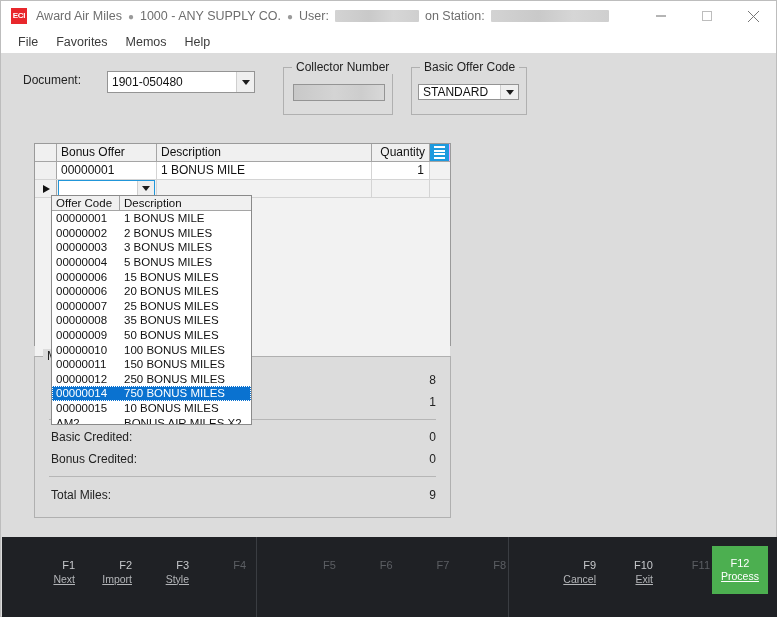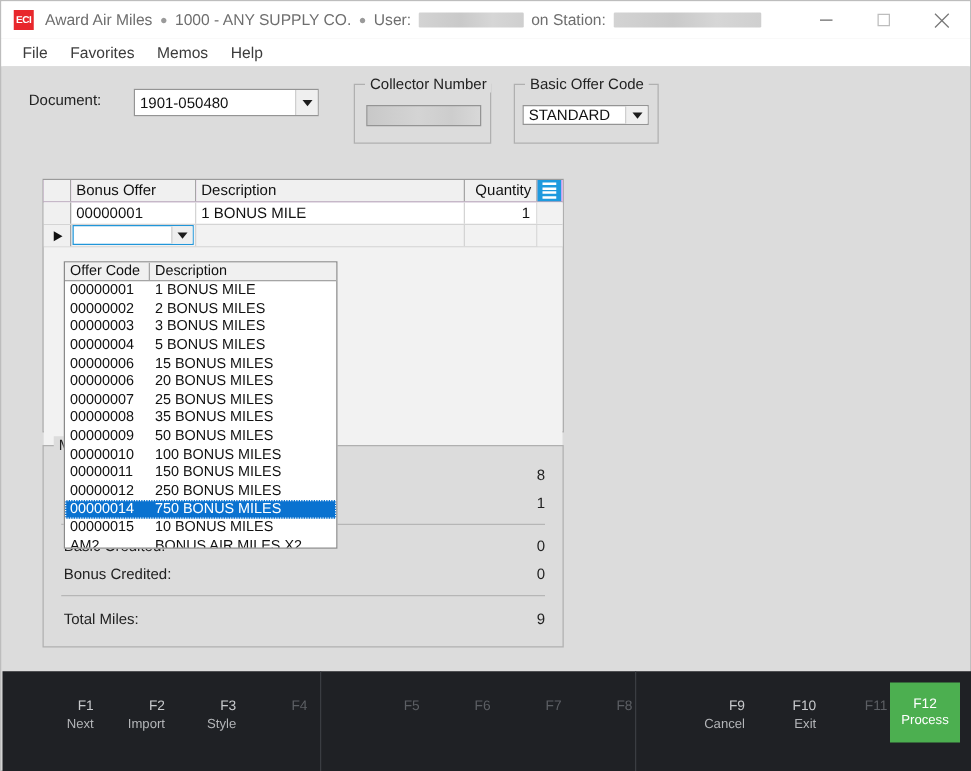--- a/index.html
+++ b/index.html
@@ -147,21 +147,21 @@
 
   
   #grp-summary{left:33px;top:355px;width:417px;height:162px;background:#dcdcdc;}
   .sum-row{position:absolute;left:16px;right:14px;height:21px;}
   .sum-row .lab{position:absolute;left:0;top:2px;font-size:12px;color:#222;}
   .sum-row .val{position:absolute;right:0;top:2px;font-size:12px;color:#222;text-align:right;}
   .sum-sep{position:absolute;left:14px;right:14px;height:1px;background:#b6b6b6;}
 
   
   .dropdown{
-    position:absolute;left:50px;top:208px;width:219px;height:230px;
+    position:absolute;left:50px;top:194px;width:201px;height:230px;
     background:#ffffff;border:1px solid #8a8a8a;box-sizing:border-box;
     z-index:40;overflow:hidden;
   }
   .dd-head{display:flex;height:15px;background:#f0f0f0;border-bottom:1px solid #a5a5a5;box-sizing:border-box;}
   .dd-head .h{
     font-size:11.5px;color:#111;padding:0 4px;box-sizing:border-box;
     border-right:1px solid #a5a5a5;overflow:hidden;white-space:nowrap;line-height:14px;
   }
   .dd-head .h.c1{width:68px;}
   .dd-head .h.c2{flex:1;border-right:none;}
@@ -182,21 +182,21 @@
     display:flex;align-items:flex-start;height:100%;box-sizing:border-box;
     padding-top:22px;
   }
   .fgroup.g1{width:255px;border-right:1px solid #3a3d42;padding-left:18px;}
   .fgroup.g2{width:252px;border-right:1px solid #3a3d42;padding-left:24px;}
   .fgroup.g3{flex:1;padding-left:32px;}
   .fkey{
     width:55px;text-align:right;color:#c7c9cc;line-height:1.25;margin-right:2px;
   }
   .fkey .k{font-size:11px;display:block;}
-  .fkey .n{font-size:10.5px;display:block;color:#b3b5b8;}
+  .fkey .n{font-size:10.5px;display:block;color:#b3b5b8;text-decoration:underline;}
   .fkey.dim{color:#5c5f64;}
   .fkey.dim .k{color:#5c5f64;}
   .fkey.primary{
     background:#4caf50;color:#ffffff;width:56px;height:48px;
     display:flex;flex-direction:column;align-items:center;justify-content:center;
     margin-top:-13px;
   }
   .fkey.primary .k,.fkey.primary .n{color:#ffffff;}
 </style>
 </head>

